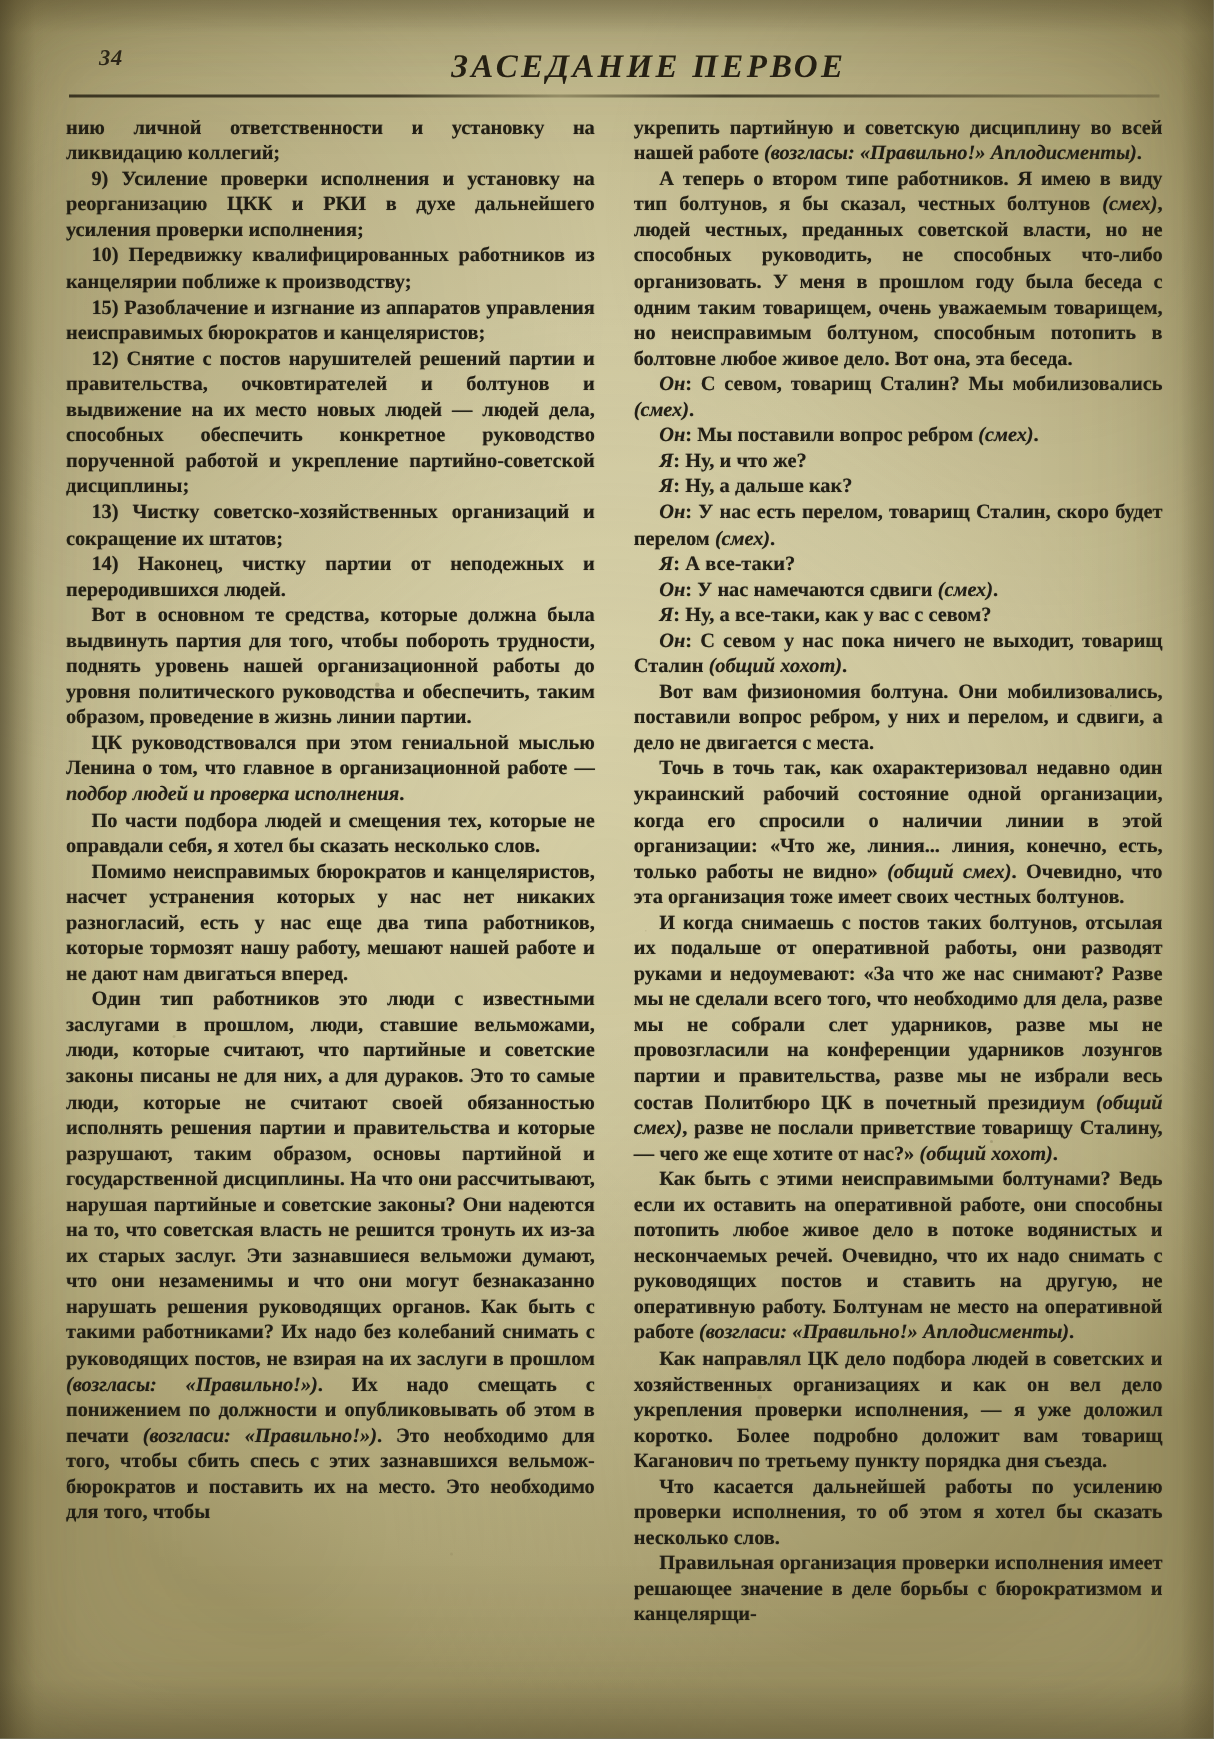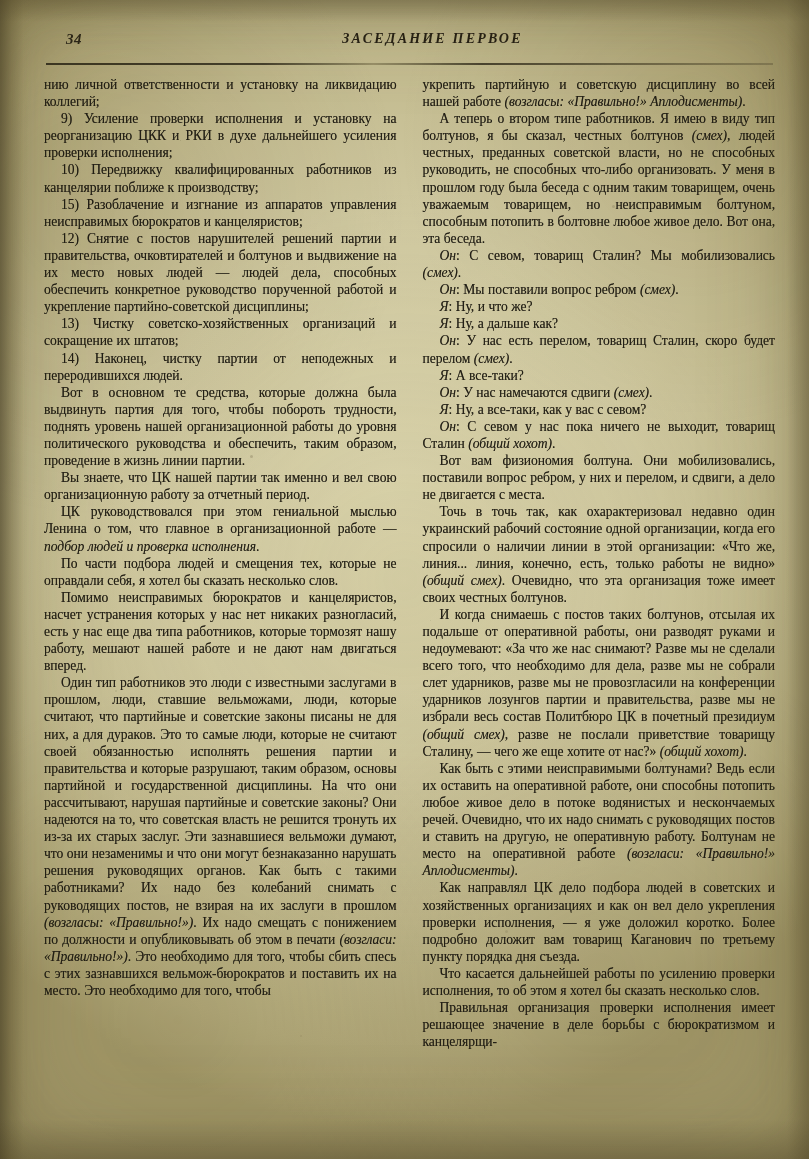--- a/index.html
+++ b/index.html
@@ -72,21 +72,21 @@
     font-weight: bold;
     font-style: italic;
     font-size: 15px;
     letter-spacing: .5px;
     color: #2b2619;
   }
   .runhead-title {
     text-align: center;
     font-weight: bold;
     font-style: italic;
-    font-size: 14px;
+    font-size: 22px;
     letter-spacing: 2.2px;
     color: #241f14;
     padding-left: 24px;
   }
   .rule {
     position: absolute;
     left: 46px; right: 36px; top: 63px;
     height: 2px;
     background: linear-gradient(to right,
         rgba(40,35,20,0.85) 0%,
@@ -99,20 +99,21 @@
 
   
   .columns {
     position: absolute;
     left: 44px;
     right: 34px;
     top: 76px;
     bottom: 52px;
     display: flex;
     gap: 26px;
+    font-weight: bold;
   }
   .col {
     flex: 1 1 0;
     min-width: 0;
   }
   .col p {
     margin: 0;
     text-indent: 17px;
     text-align: justify;
     font-size: 13.6px;
@@ -146,21 +147,20 @@
 
     <div class="col">
       <p class="noindent">нию личной ответственности и установку на ликвидацию коллегий;</p>
       <p>9) Усиление проверки исполнения и установку на реорганизацию ЦКК и РКИ в духе дальнейшего усиления проверки исполнения;</p>
       <p>10) Передвижку квалифицированных работников из канцелярии поближе к производству;</p>
       <p>15) Разоблачение и изгнание из аппаратов управления неисправимых бюрократов и канцеляристов;</p>
       <p>12) Снятие с постов нарушителей решений партии и правительства, очковтирателей и болтунов и выдвижение на их место новых людей — людей дела, способных обеспечить конкретное руководство порученной работой и укрепление партийно-советской дисциплины;</p>
       <p>13) Чистку советско-хозяйственных организаций и сокращение их штатов;</p>
       <p>14) Наконец, чистку партии от неподежных и переродившихся людей.</p>
       <p>Вот в основном те средства, которые должна была выдвинуть партия для того, чтобы побороть трудности, поднять уровень нашей организационной работы до уровня политического руководства и обеспечить, таким образом, проведение в жизнь линии партии.</p>
-      <p>Вы знаете, что ЦК нашей партии так именно и вел свою организационную работу за отчетный период.</p>
       <p>ЦК руководствовался при этом гениальной мыслью Ленина о том, что главное в организационной работе — <i>подбор людей и проверка исполнения</i>.</p>
       <p>По части подбора людей и смещения тех, которые не оправдали себя, я хотел бы сказать несколько слов.</p>
       <p>Помимо неисправимых бюрократов и канцеляристов, насчет устранения которых у нас нет никаких разногласий, есть у нас еще два типа работников, которые тормозят нашу работу, мешают нашей работе и не дают нам двигаться вперед.</p>
       <p>Один тип работников это люди с известными заслугами в прошлом, люди, ставшие вельможами, люди, которые считают, что партийные и советские законы писаны не для них, а для дураков. Это то самые люди, которые не считают своей обязанностью исполнять решения партии и правительства и которые разрушают, таким образом, основы партийной и государственной дисциплины. На что они рассчитывают, нарушая партийные и советские законы? Они надеются на то, что советская власть не решится тронуть их из-за их старых заслуг. Эти зазнавшиеся вельможи думают, что они незаменимы и что они могут безнаказанно нарушать решения руководящих органов. Как быть с такими работниками? Их надо без колебаний снимать с руководящих постов, не взирая на их заслуги в прошлом <i>(возгласы: «Правильно!»)</i>. Их надо смещать с понижением по должности и опубликовывать об этом в печати <i>(возгласи: «Правильно!»)</i>. Это необходимо для того, чтобы сбить спесь с этих зазнавшихся вельмож-бюрократов и поставить их на место. Это необходимо для того, чтобы</p>
     </div>
 
     <div class="col">
       <p class="noindent">укрепить партийную и советскую дисциплину во всей нашей работе <i>(возгласы: «Правильно!» Аплодисменты)</i>.</p>
       <p>А теперь о втором типе работников. Я имею в виду тип болтунов, я бы сказал, честных болтунов <i>(смех)</i>, людей честных, преданных советской власти, но не способных руководить, не способных что-либо организовать. У меня в прошлом году была беседа с одним таким товарищем, очень уважаемым товарищем, но неисправимым болтуном, способным потопить в болтовне любое живое дело. Вот она, эта беседа.</p>
       <p><i>Он</i>: С севом, товарищ Сталин? Мы мобилизовались <i>(смех)</i>.</p>

